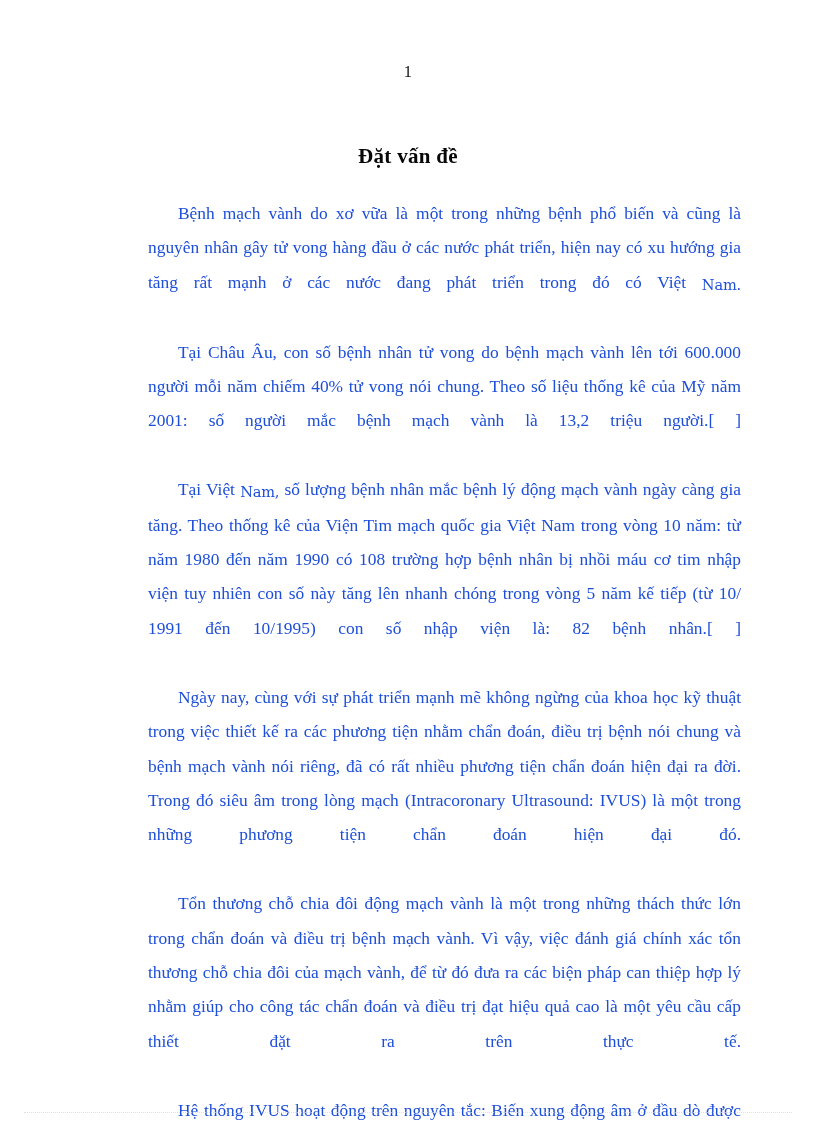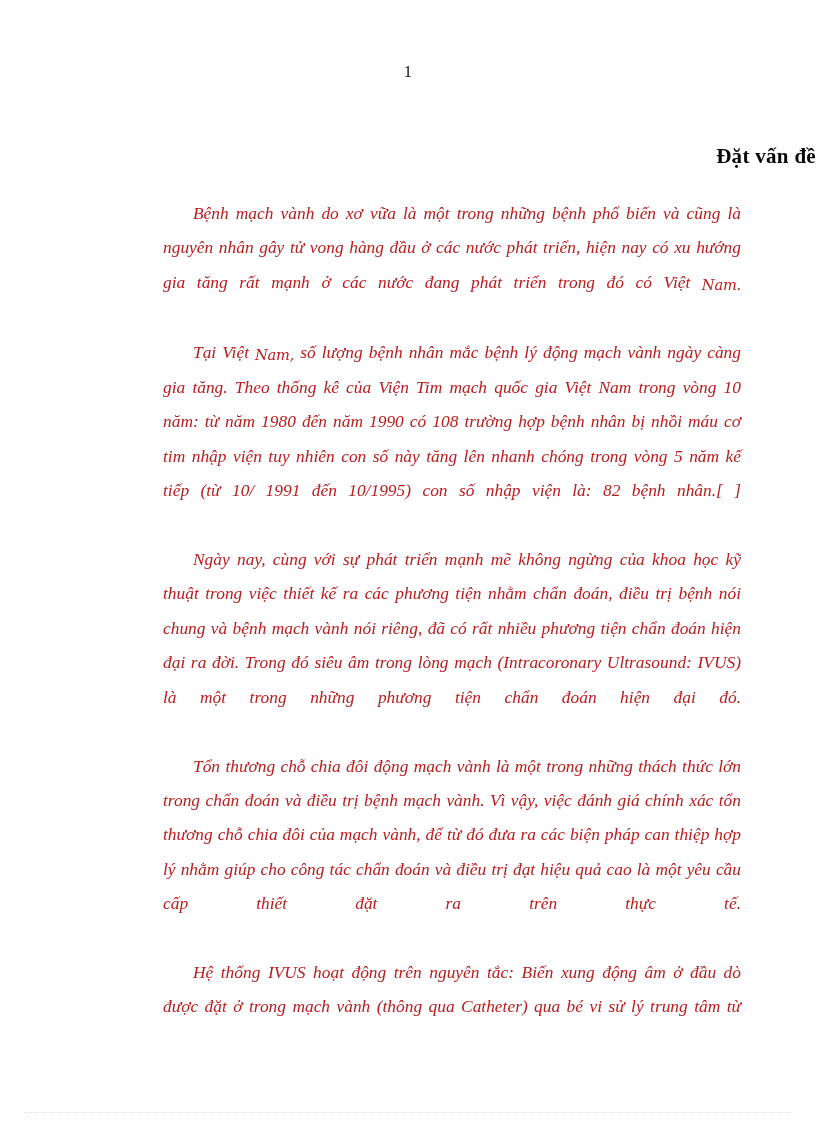--- a/index.html
+++ b/index.html
@@ -37,47 +37,46 @@
     color: #101010;
     letter-spacing: 0.2px;
   }
 
   
   .doc-title {
     position: absolute;
     top: 128px;
     left: 0;
     width: 816px;
-    text-align: right;
+    text-align: center;
     font-size: 21px;
     font-weight: bold;
     line-height: 28px;
     color: #080808;
     letter-spacing: 0.3px;
   }
 
   
   .body-column {
     position: absolute;
     top: 196px;
     left: 148px;
     width: 593px;
   }
 
   p.para {
-    margin: 0 0 0 15px;
+    margin: 0 0 0 0;
     padding: 0;
     text-align: justify;
     text-justify: inter-word;
     font-size: 17.4px;
     line-height: 34.4px;
     text-indent: 30px;
-    color: #b91c1c;
+    color: #1d4ed8;
     word-spacing: 0.6px;
-    font-style: italic;
   }
 
   p.para + p.para {
     margin-top: 0px;
   }
 
   
   p.para::after {
     content: "";
     display: inline-block;
@@ -110,20 +109,21 @@
 <div class="page">
 
   <div class="page-number">1</div>
 
   <h1 class="doc-title">Đặt vấn đề</h1>
 
   <div class="body-column">
 
     <p class="para"><span>Bệnh mạch vành do xơ vữa là một trong những bệnh phổ biến và cũng là nguyên nhân gây tử vong hàng đầu ở các nước phát triển, hiện nay có xu hướng gia tăng rất mạnh ở các nước đang phát triển trong đó có Việt </span><span class="subst">Nam.</span></p>
 
+    <p class="para"><span>Tại Châu Âu, con số bệnh nhân tử vong do bệnh mạch vành lên tới 600.000 người mỗi năm chiếm 40% tử vong nói chung. Theo số liệu thống kê của Mỹ năm 2001: số người mắc bệnh mạch vành là 13,2 triệu người.[ ]</span></p>
 
     <p class="para"><span>Tại Việt </span><span class="subst">Nam,</span><span> số lượng bệnh nhân mắc bệnh lý động mạch vành ngày càng gia tăng. Theo thống kê của Viện Tim mạch quốc gia Việt Nam trong vòng 10 năm: từ năm 1980 đến năm 1990 có 108 trường hợp bệnh nhân bị nhồi máu cơ tim nhập viện tuy nhiên con số này tăng lên nhanh chóng trong vòng 5 năm kế tiếp (từ 10/ 1991 đến 10/1995) con số nhập viện là: 82 bệnh nhân.[ ]</span></p>
 
     <p class="para"><span>Ngày nay, cùng với sự phát triển mạnh mẽ không ngừng của khoa học kỹ thuật trong việc thiết kế ra các phương tiện nhằm chẩn đoán, điều trị bệnh nói chung và bệnh mạch vành nói riêng, đã có rất nhiều phương tiện chẩn đoán hiện đại ra đời. Trong đó siêu âm trong lòng mạch (Intracoronary Ultrasound: IVUS) là một trong những phương tiện chẩn đoán hiện đại đó.</span></p>
 
     <p class="para"><span>Tổn thương chỗ chia đôi động mạch vành là một trong những thách thức lớn trong chẩn đoán và điều trị bệnh mạch vành. Vì vậy, việc đánh giá chính xác tổn thương chỗ chia đôi của mạch vành, để từ đó đưa ra các biện pháp can thiệp hợp lý nhằm giúp cho công tác chẩn đoán và điều trị đạt hiệu quả cao là một yêu cầu cấp thiết đặt ra trên thực tế.</span></p>
 
     <p class="para"><span>Hệ thống IVUS hoạt động trên nguyên tắc: Biến xung động âm ở đầu dò được đặt ở trong mạch vành (thông qua Catheter) qua bé vi sử lý trung tâm từ</span></p>
 
   </div>

